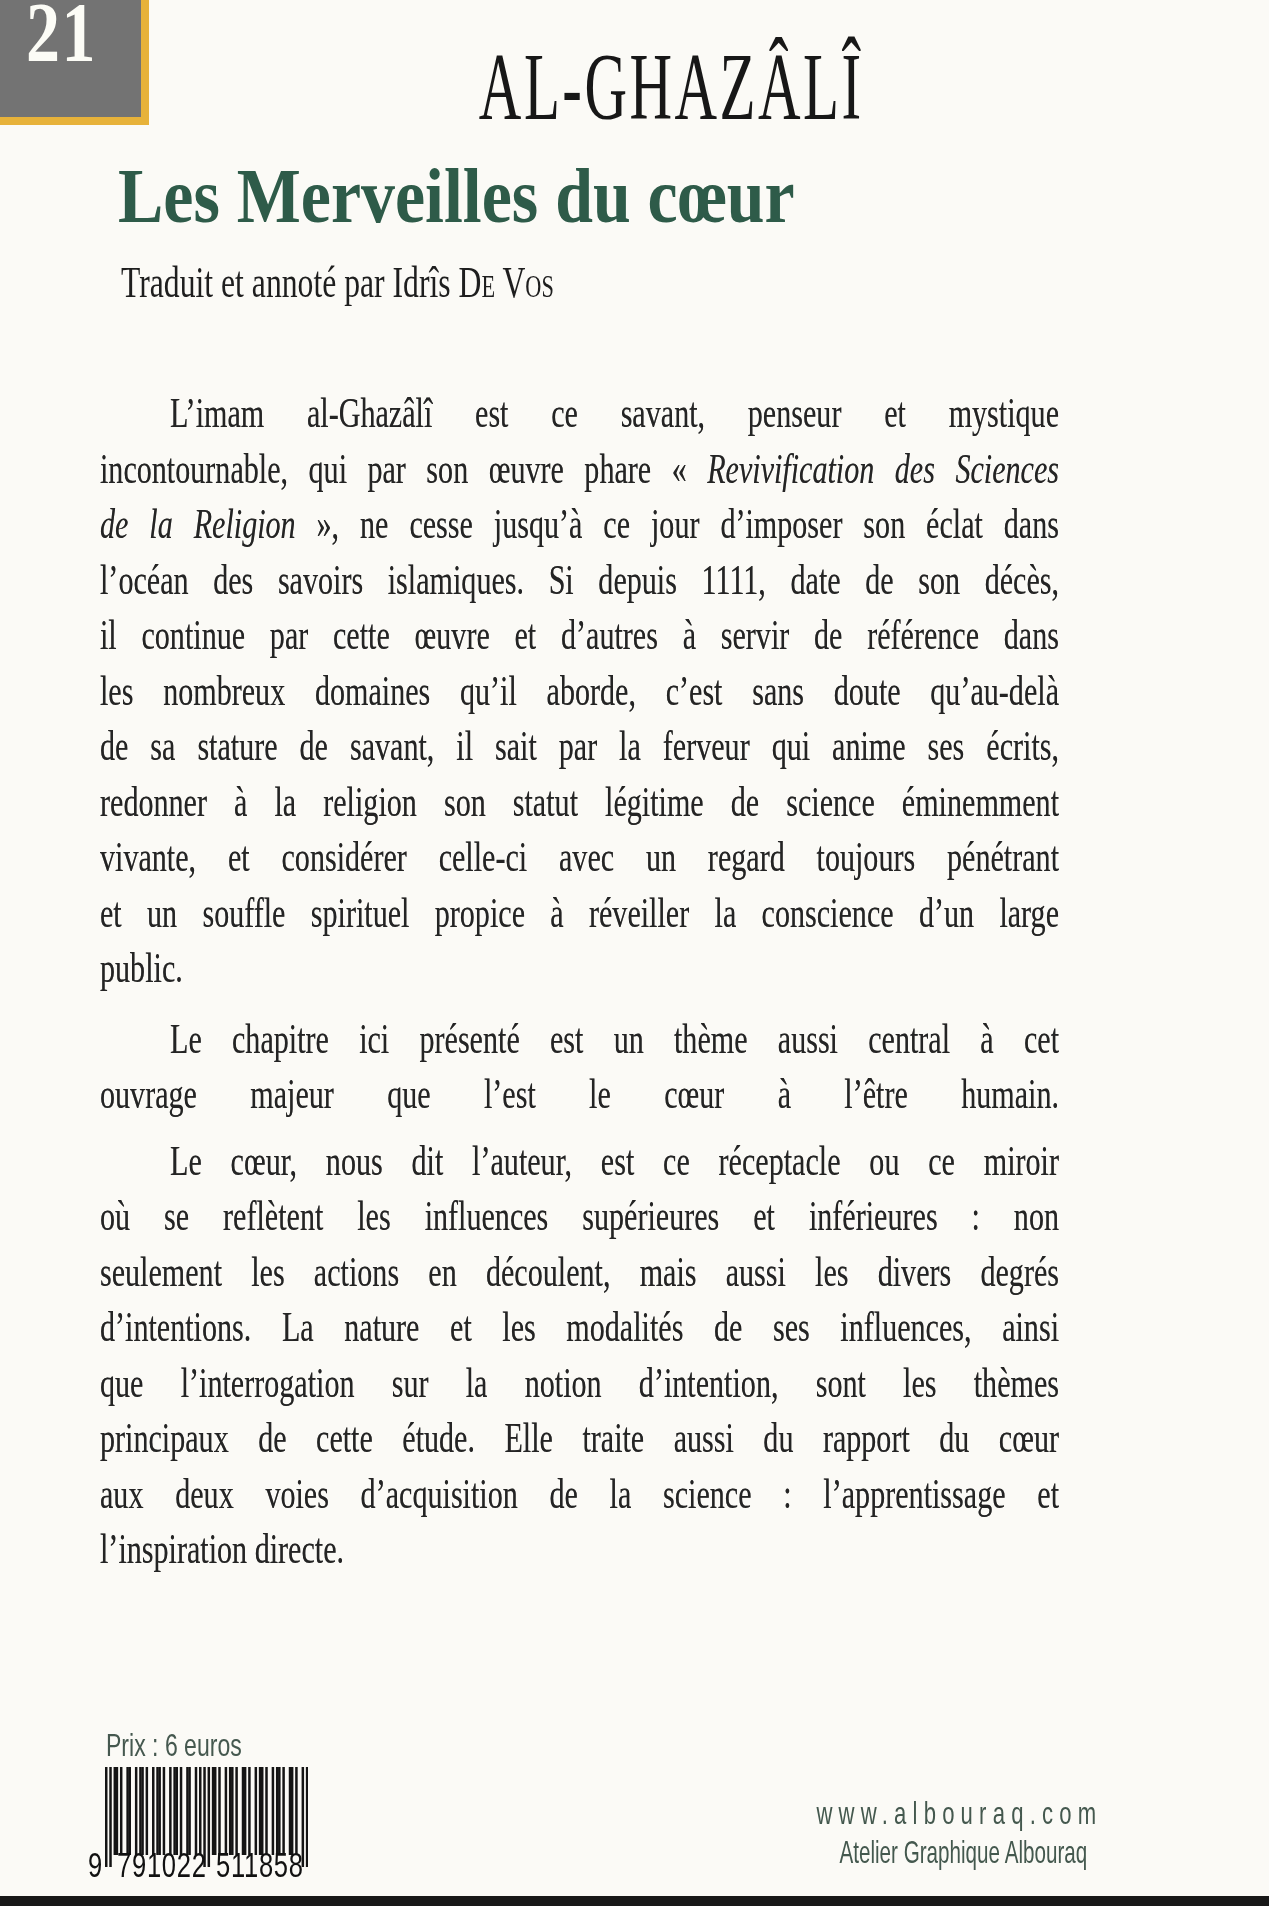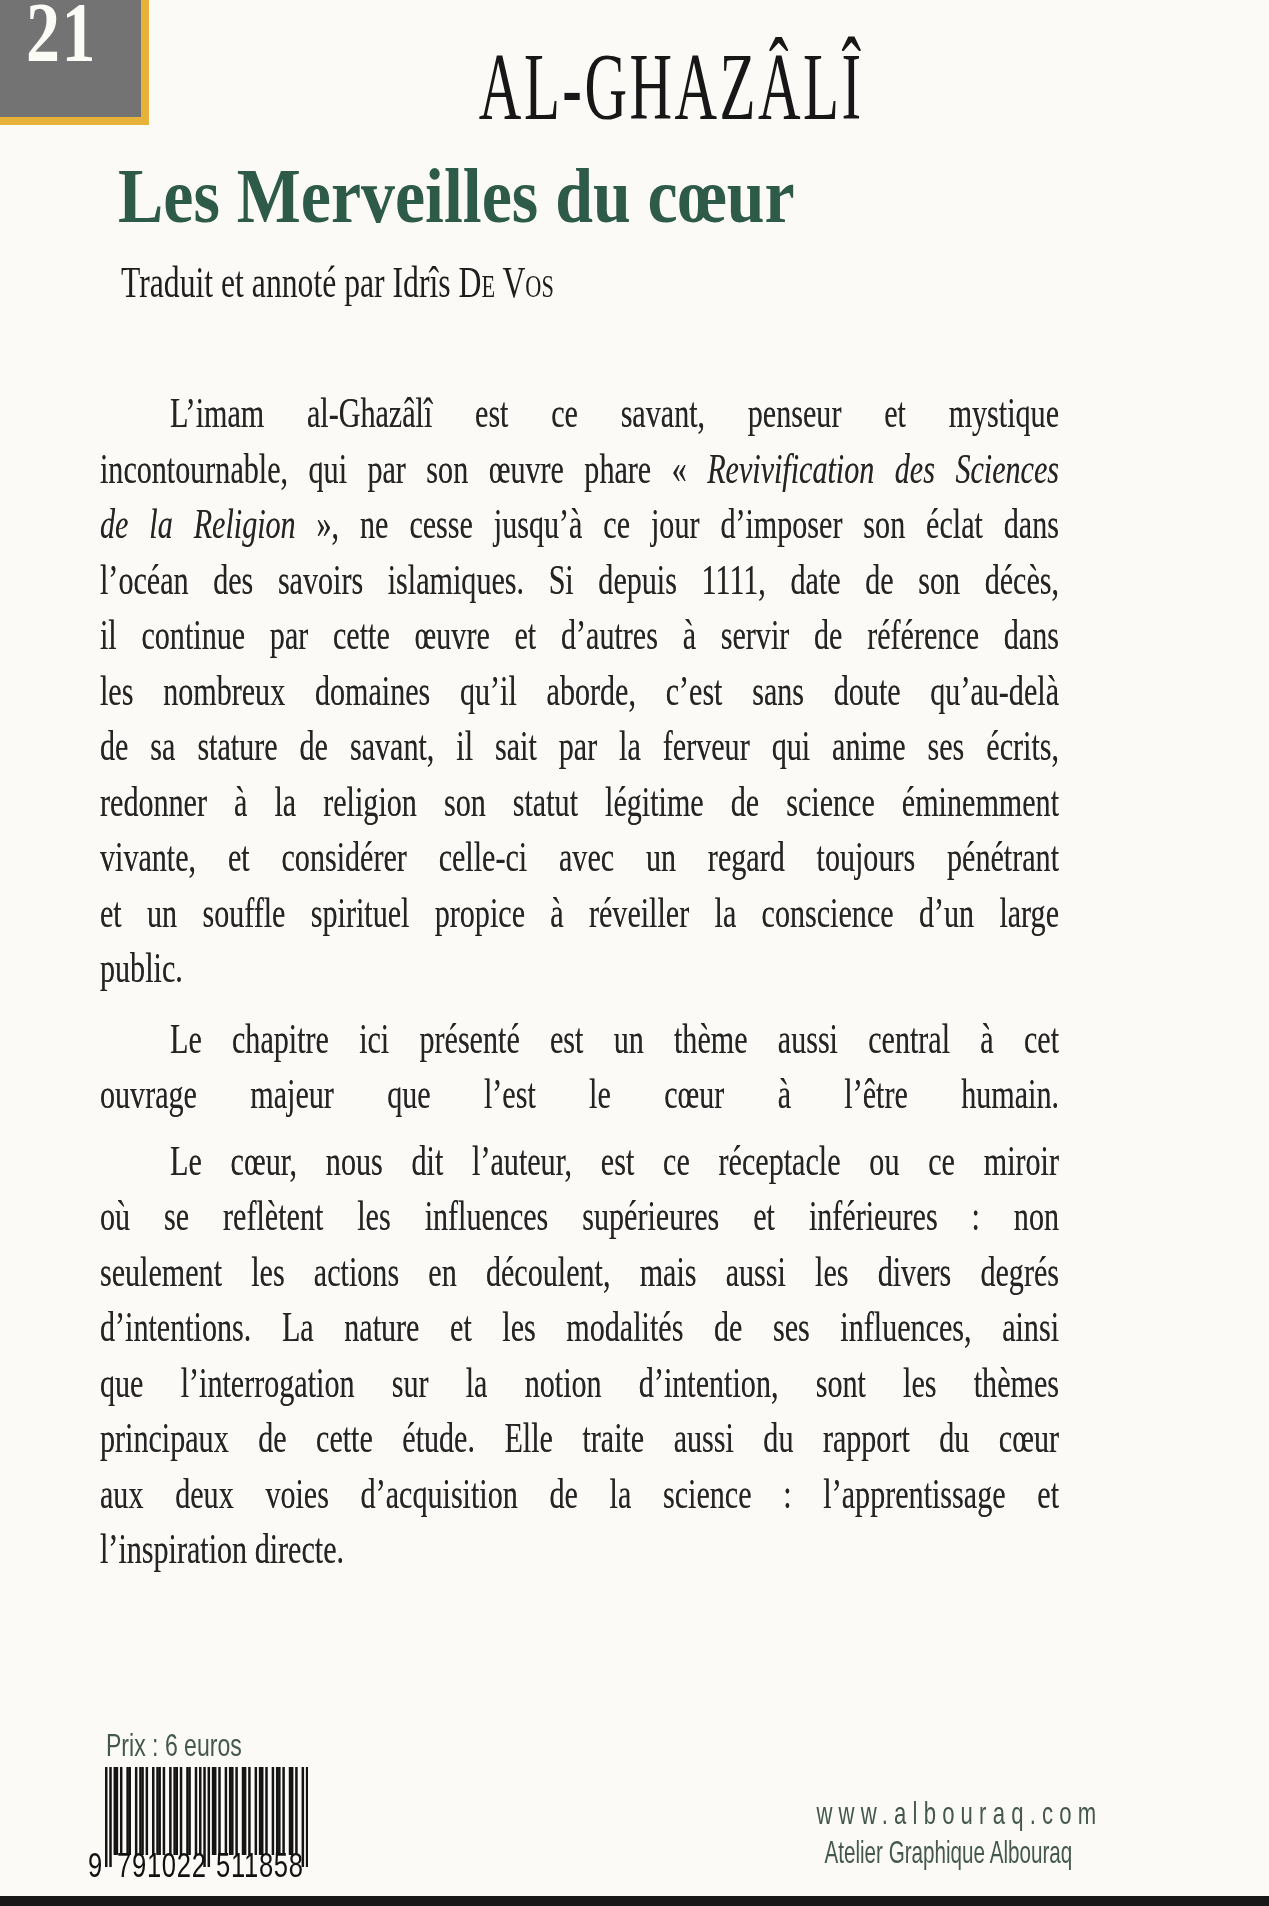--- a/index.html
+++ b/index.html
@@ -39,21 +39,21 @@
   .price{position:absolute;left:106px;top:1727px;font-family:"Liberation Sans",sans-serif;
          font-size:32px;line-height:36px;color:#45584f;white-space:nowrap;
          transform:scaleX(.72);transform-origin:0 0;}
   .barcode{position:absolute;left:88px;top:1767px;width:226px;height:118px;}
   .barcode svg{position:absolute;left:17px;top:0;}
   .bc-digit{position:absolute;top:79px;font-family:"Liberation Sans",sans-serif;font-size:35px;
          line-height:38px;color:#111;transform:scaleX(.73);transform-origin:0 0;letter-spacing:1px;}
   .bc-d0{left:0;}
   .bc-d1{left:29px;}
   .bc-d2{left:128px;}
-  .imprint{position:absolute;right:167px;top:1796px;text-align:left;
+  .imprint{position:absolute;right:167px;top:1796px;text-align:center;
          font-family:"Liberation Sans",sans-serif;color:#44584e;white-space:nowrap;}
   .imprint .site{display:inline-block;font-size:32px;line-height:34px;letter-spacing:9px;
          transform:scaleX(.69);transform-origin:100% 0;margin-bottom:5px;}
   .imprint .studio{display:inline-block;font-size:32px;line-height:34px;
          transform:scaleX(.645);transform-origin:100% 0;}
   .bottom-strip{position:absolute;left:0;top:1896px;width:1269px;height:10px;background:#181818;}
 </style>
 </head>
 <body>
 

